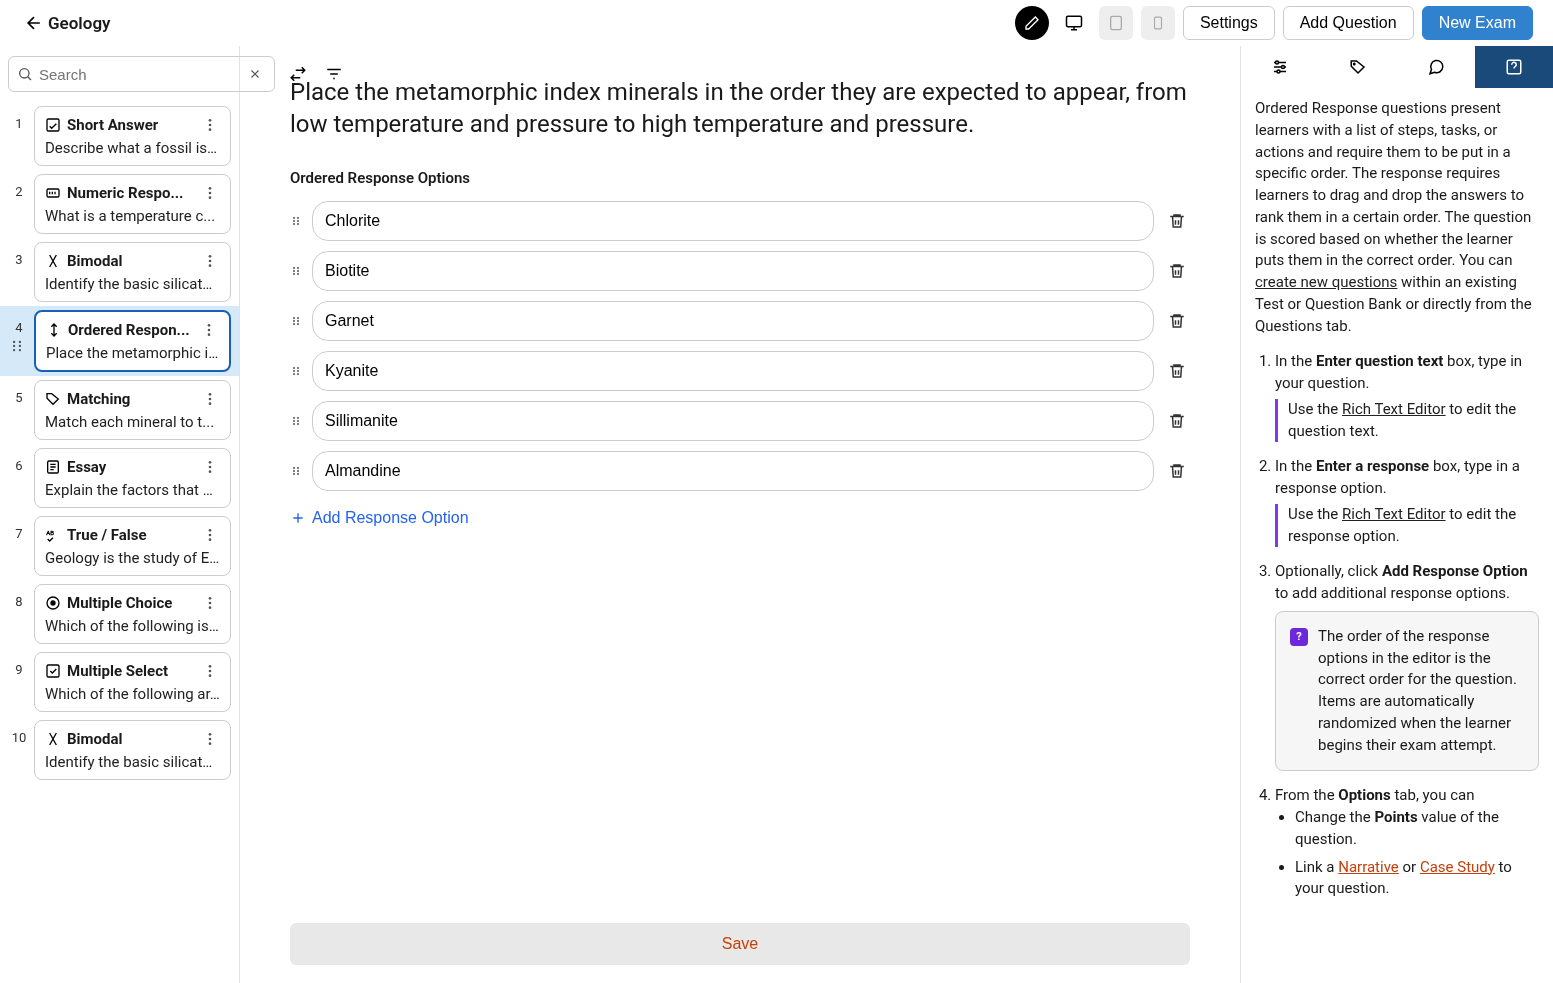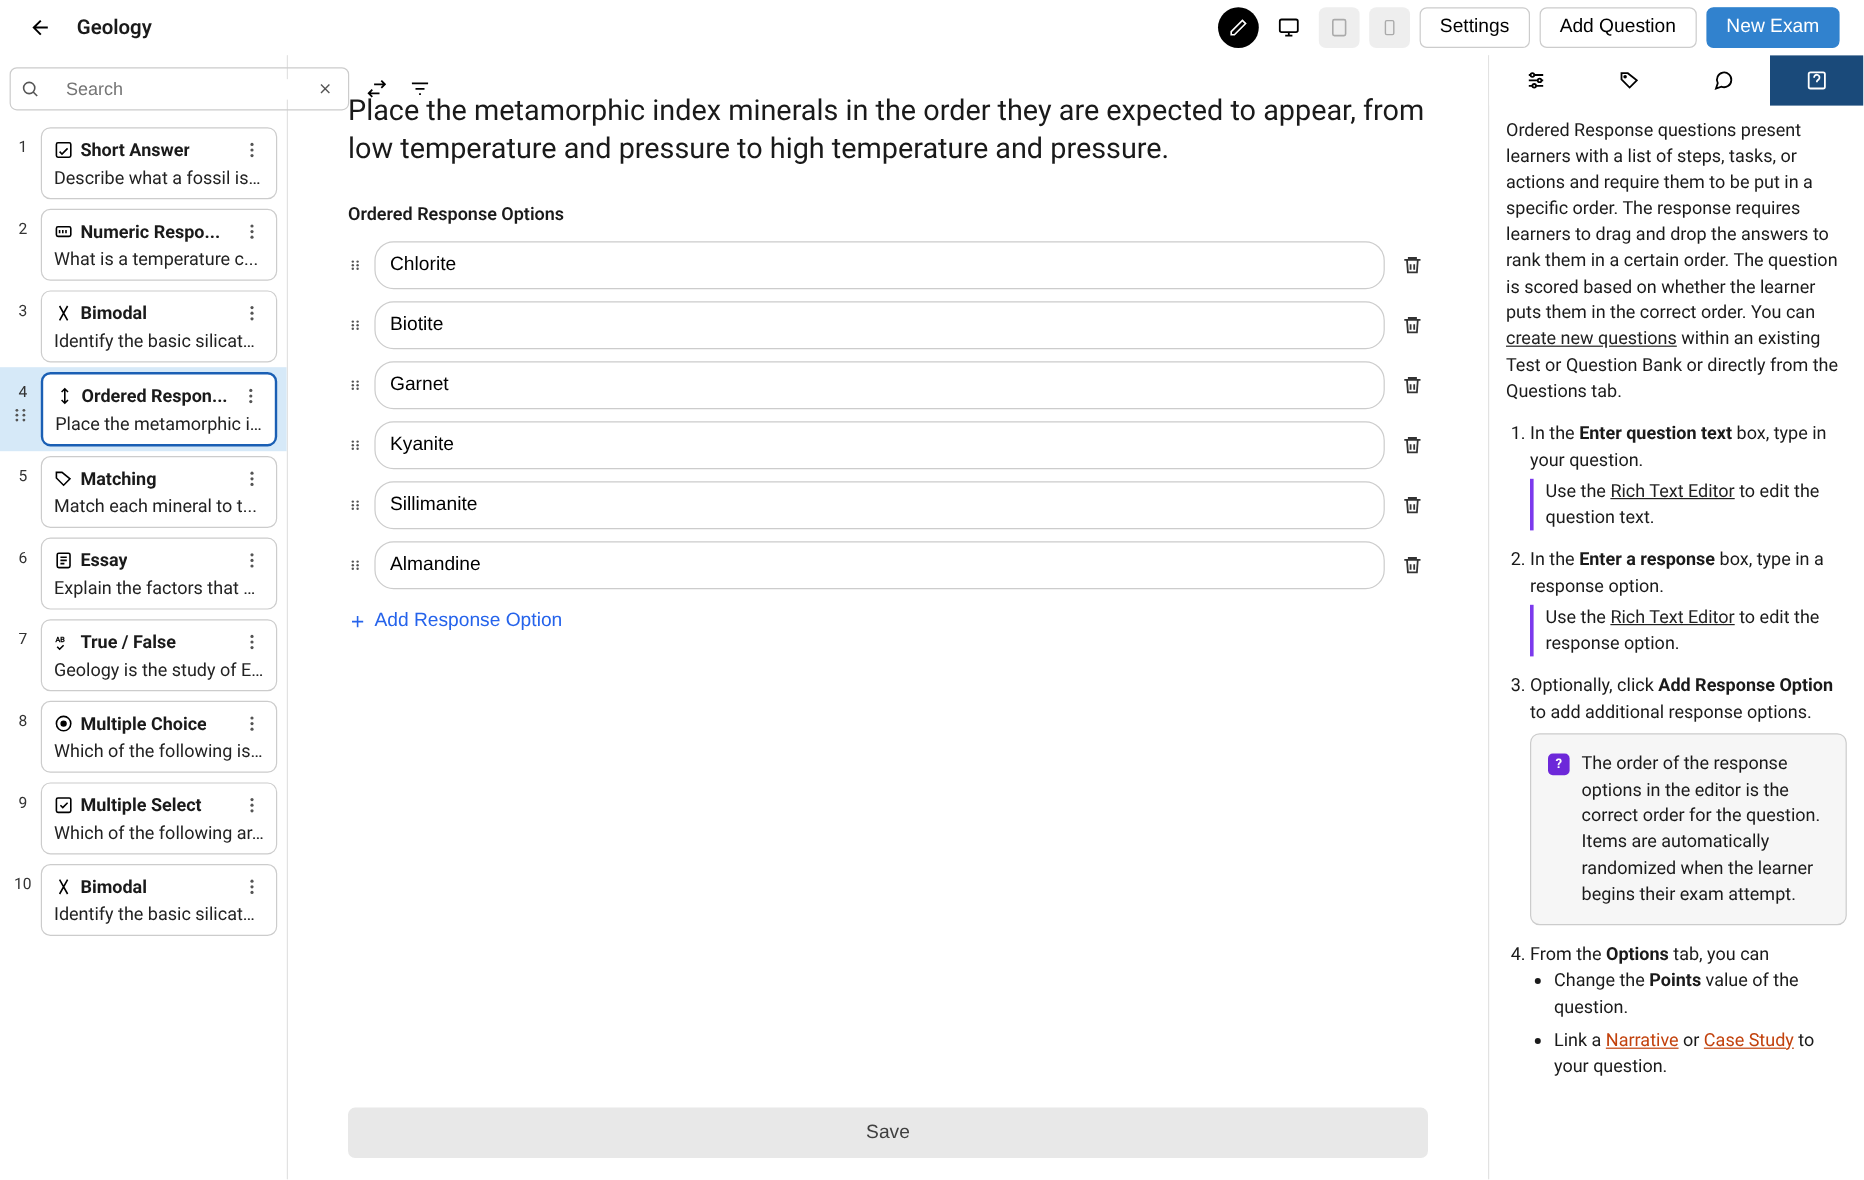--- a/index.html
+++ b/index.html
@@ -1,35 +1,35 @@
 <!DOCTYPE html>
 <html><head>
 <meta charset="utf-8">
 <style>
 * { box-sizing: border-box; margin: 0; padding: 0; }
 body { font-family: -apple-system, BlinkMacSystemFont, "Segoe UI", Roboto, sans-serif; font-size: 14px; color: #1a1a1a; background: #fff; }
 
 
 .header { display: flex; align-items: center; justify-content: space-between; padding: 8px 20px; border-bottom: 1px solid #fff; height: 46px; }
-.header-left { display: flex; align-items: center; gap: 16px; }
+.header-left { display: flex; align-items: center; }
 .back-btn { background: none; border: none; cursor: pointer; padding: 4px; }
 .page-title { font-size: 17px; font-weight: 600; }
 .header-right { display: flex; align-items: center; gap: 8px; }
 .icon-btn-dark { width: 34px; height: 34px; border-radius: 50%; background: #000; border: none; display: flex; align-items: center; justify-content: center; cursor: pointer; }
 .icon-btn-light { width: 34px; height: 34px; border-radius: 6px; background: #fff; border: none; display: flex; align-items: center; justify-content: center; cursor: pointer; }
 .icon-btn-gray { width: 34px; height: 34px; border-radius: 6px; background: #eee; border: none; display: flex; align-items: center; justify-content: center; cursor: pointer; }
 .btn { padding: 7px 16px; border: 1px solid #ccc; border-radius: 6px; background: #fff; cursor: pointer; font-size: 16px; }
 .btn-primary { background: #3182ce; color: #fff; border-color: #3182ce; }
 
 
 .layout { display: flex; height: calc(100vh - 46px); }
 .sidebar { width: 240px; border-right: 1px solid #e2e2e2; display: flex; flex-direction: column; }
 .search-bar { display: flex; align-items: center; gap: 10px; padding: 10px 8px; }
 .search-input-wrap { flex: 1; display: flex; align-items: center; border: 1px solid #ccc; border-radius: 6px; padding: 6px 8px; gap: 6px; }
-.search-input-wrap input { border: none; outline: none; flex: 1; font-size: 15px; margin-left: 16px; }
+.search-input-wrap input { border: none; outline: none; flex: 1; font-size: 15px; }
 .tool-icon { background: none; border: none; cursor: pointer; padding: 4px; }
 
 .qlist { flex: 1; overflow-y: auto; }
 .qrow { display: flex; align-items: flex-start; padding: 4px 8px 4px 10px; gap: 6px; }
 .qnum { width: 18px; font-size: 13px; color: #333; padding-top: 10px; text-align: center; flex-shrink: 0; }
 .drag-handle-left { width: 18px; padding-top: 4px; text-align: center; }
 .qcard { flex: 1; border: 1px solid #ccc; border-radius: 8px; padding: 8px 10px; background: #fff; cursor: pointer; min-width: 0; }
 .qcard.selected { border: 2px solid #1a5fb4; }
 .qrow.active { background: #d6e9f8; }
 .qcard-head { display: flex; align-items: center; justify-content: space-between; gap: 6px; }
@@ -42,21 +42,21 @@
 .main { flex: 1; display: flex; flex-direction: column; border-right: 1px solid #e2e2e2; overflow: hidden; }
 .main-scroll { flex: 1; overflow-y: auto; padding: 30px 50px 20px 50px; }
 .qprompt { font-size: 24px; line-height: 1.35; margin-bottom: 28px; color: #1a1a1a; }
 .section-label { font-weight: 600; font-size: 15px; margin-bottom: 14px; }
 .opt-row { display: flex; align-items: center; gap: 10px; margin-bottom: 10px; }
 .drag-handle { cursor: grab; color: #555; flex-shrink: 0; }
 .opt-input { flex: 1; border: 1px solid #ccc; border-radius: 16px; padding: 10px 12px; font-size: 16px; outline: none; }
 .delete-btn { background: none; border: none; cursor: pointer; padding: 4px; color: #333; }
 .add-opt { display: inline-flex; align-items: center; gap: 6px; color: #2563eb; background: none; border: none; cursor: pointer; font-size: 16px; margin-top: 8px; }
 .save-bar { padding: 12px 50px 18px; }
-.save-btn { width: 100%; padding: 12px; background: #e8e8e8; border: none; border-radius: 6px; color: #404040; font-size: 16px; cursor: pointer; }
+.save-btn { width: 100%; padding: 12px; background: #e8e8e8; border: none; border-radius: 6px; color: #c2410c; font-size: 16px; cursor: pointer; }
 
 
 .rpanel { width: 312px; display: flex; flex-direction: column; overflow: hidden; }
 .rtabs { display: flex; }
 .rtab { flex: 1; padding: 12px; background: #fff; border: none; cursor: pointer; display: flex; justify-content: center; }
 .rtab.active { background: #1a4a7a; }
 .rcontent { flex: 1; overflow-y: auto; padding: 10px 14px; font-size: 15px; line-height: 1.45; }
 .rcontent ol { padding-left: 20px; margin-top: 14px; }
 .rcontent li { margin-bottom: 14px; }
 .rcontent a { color: #222; text-decoration: underline; }

